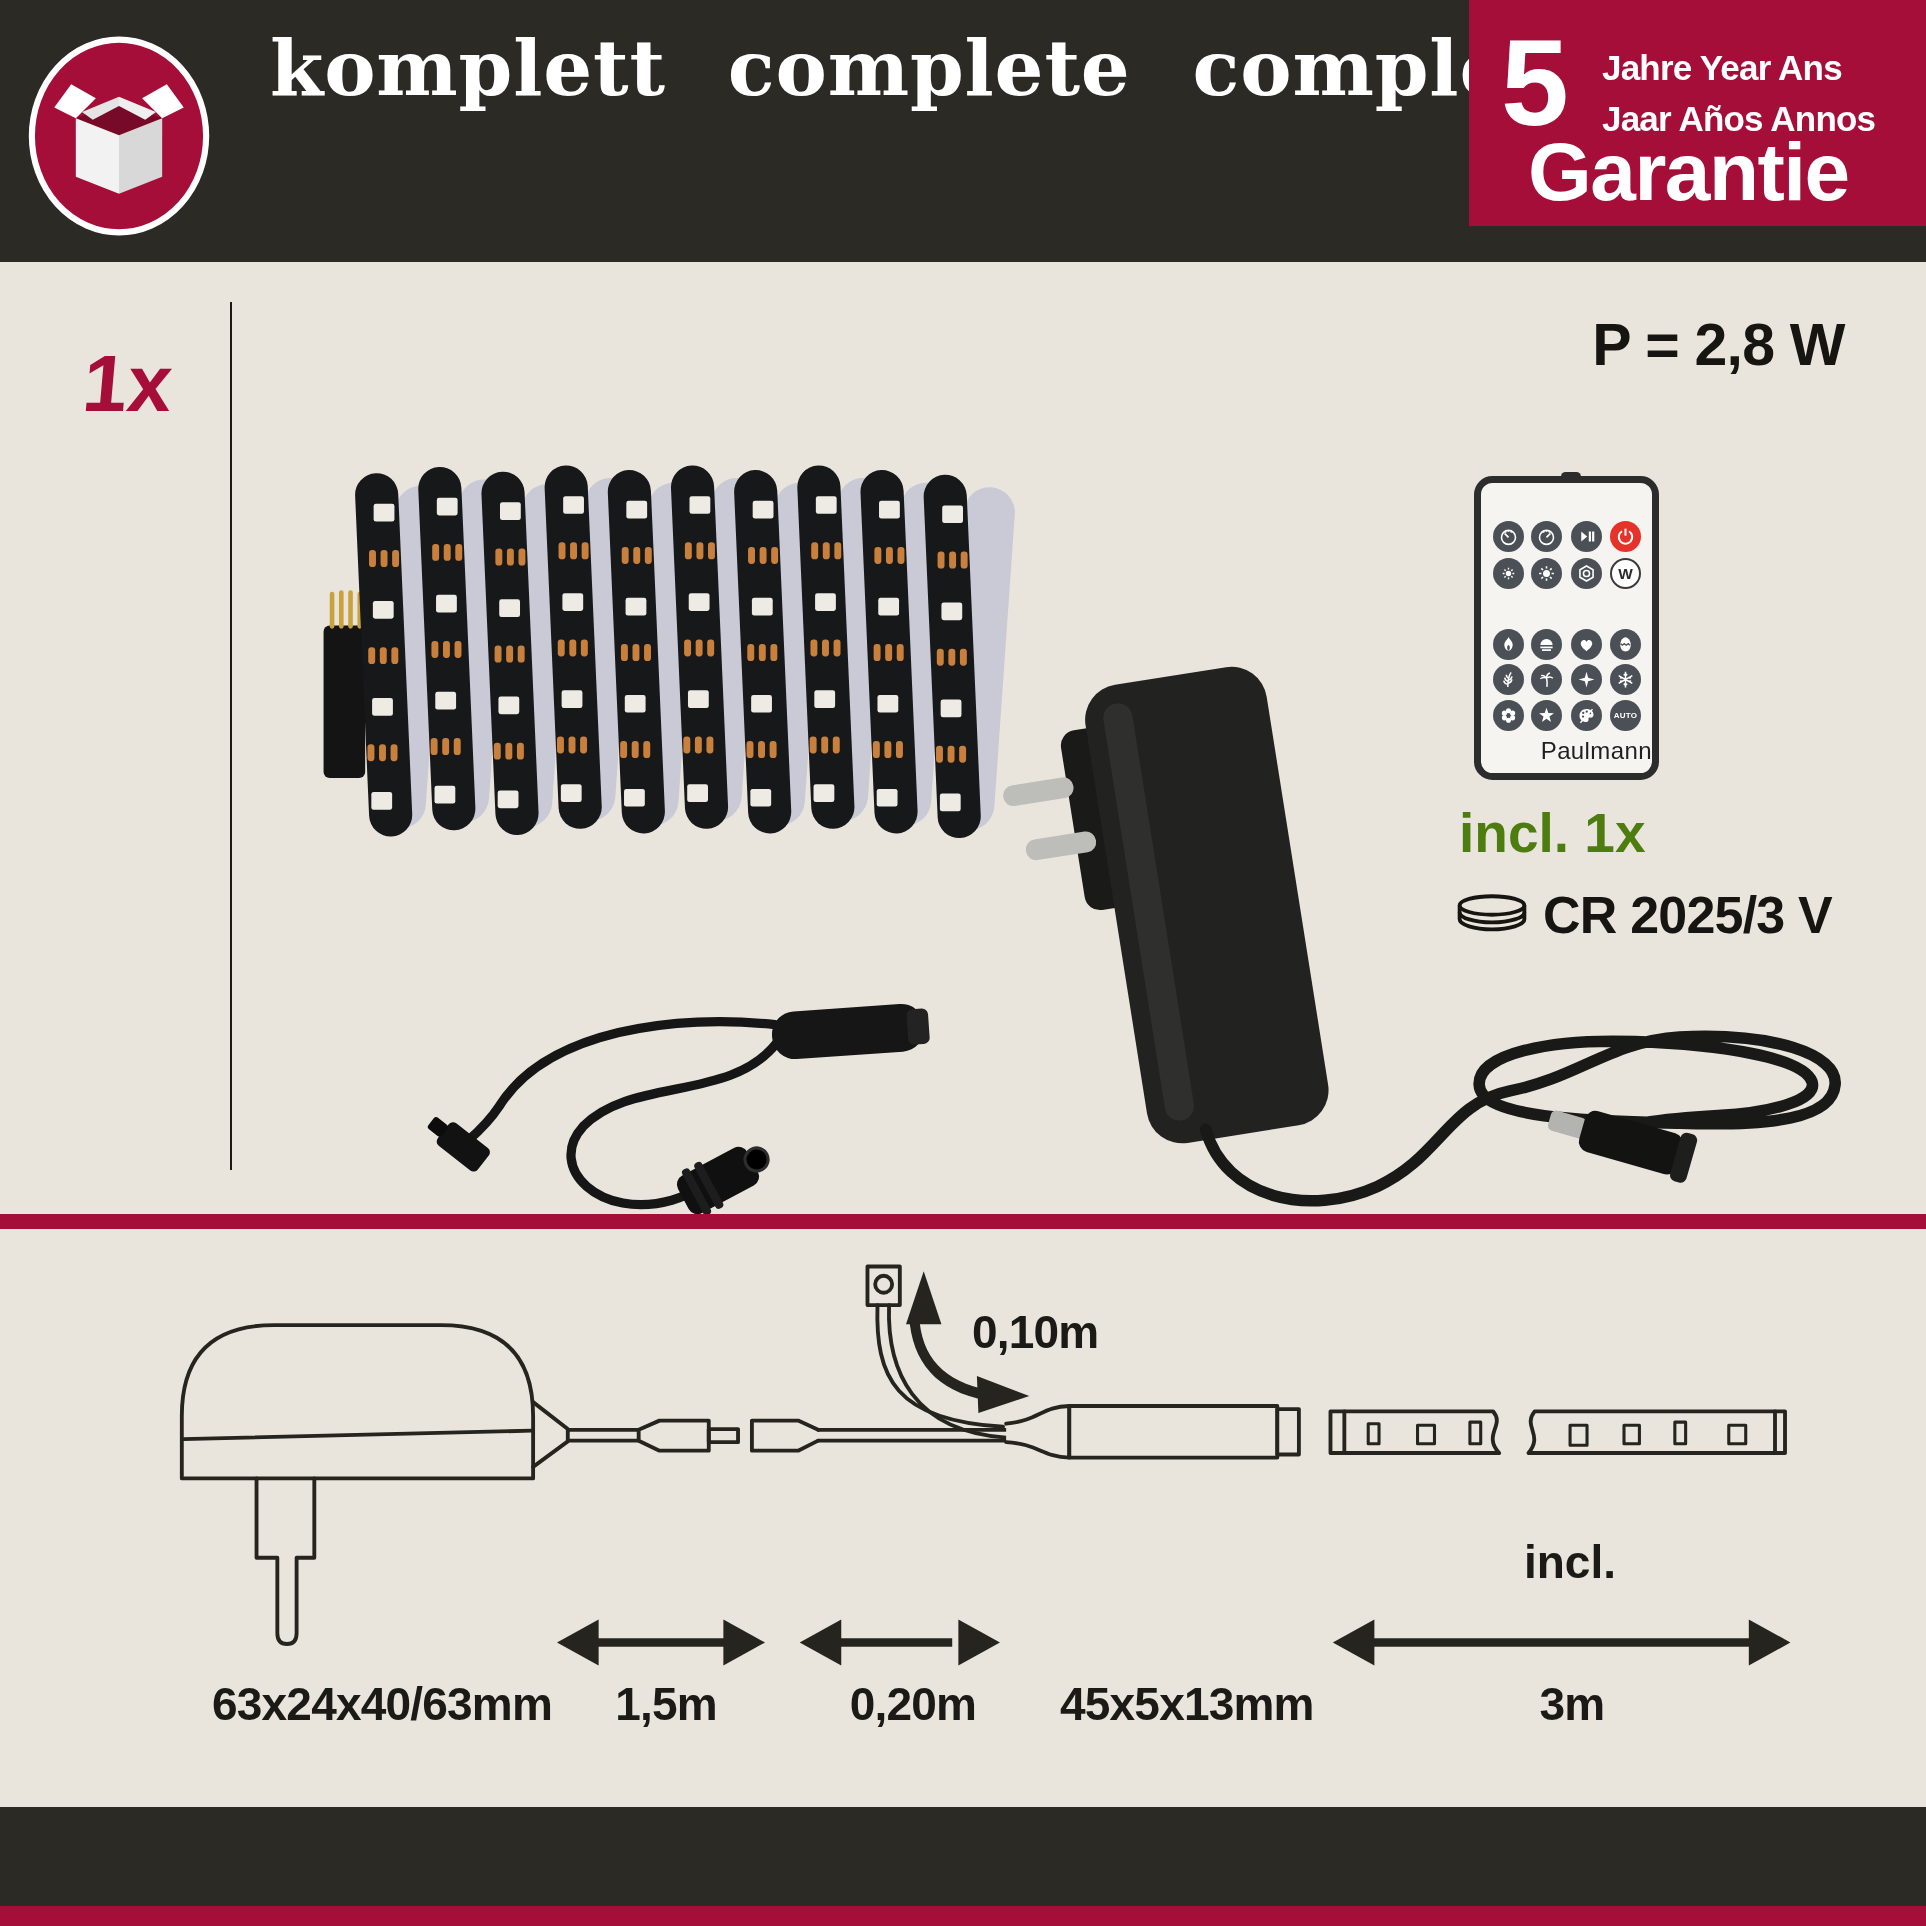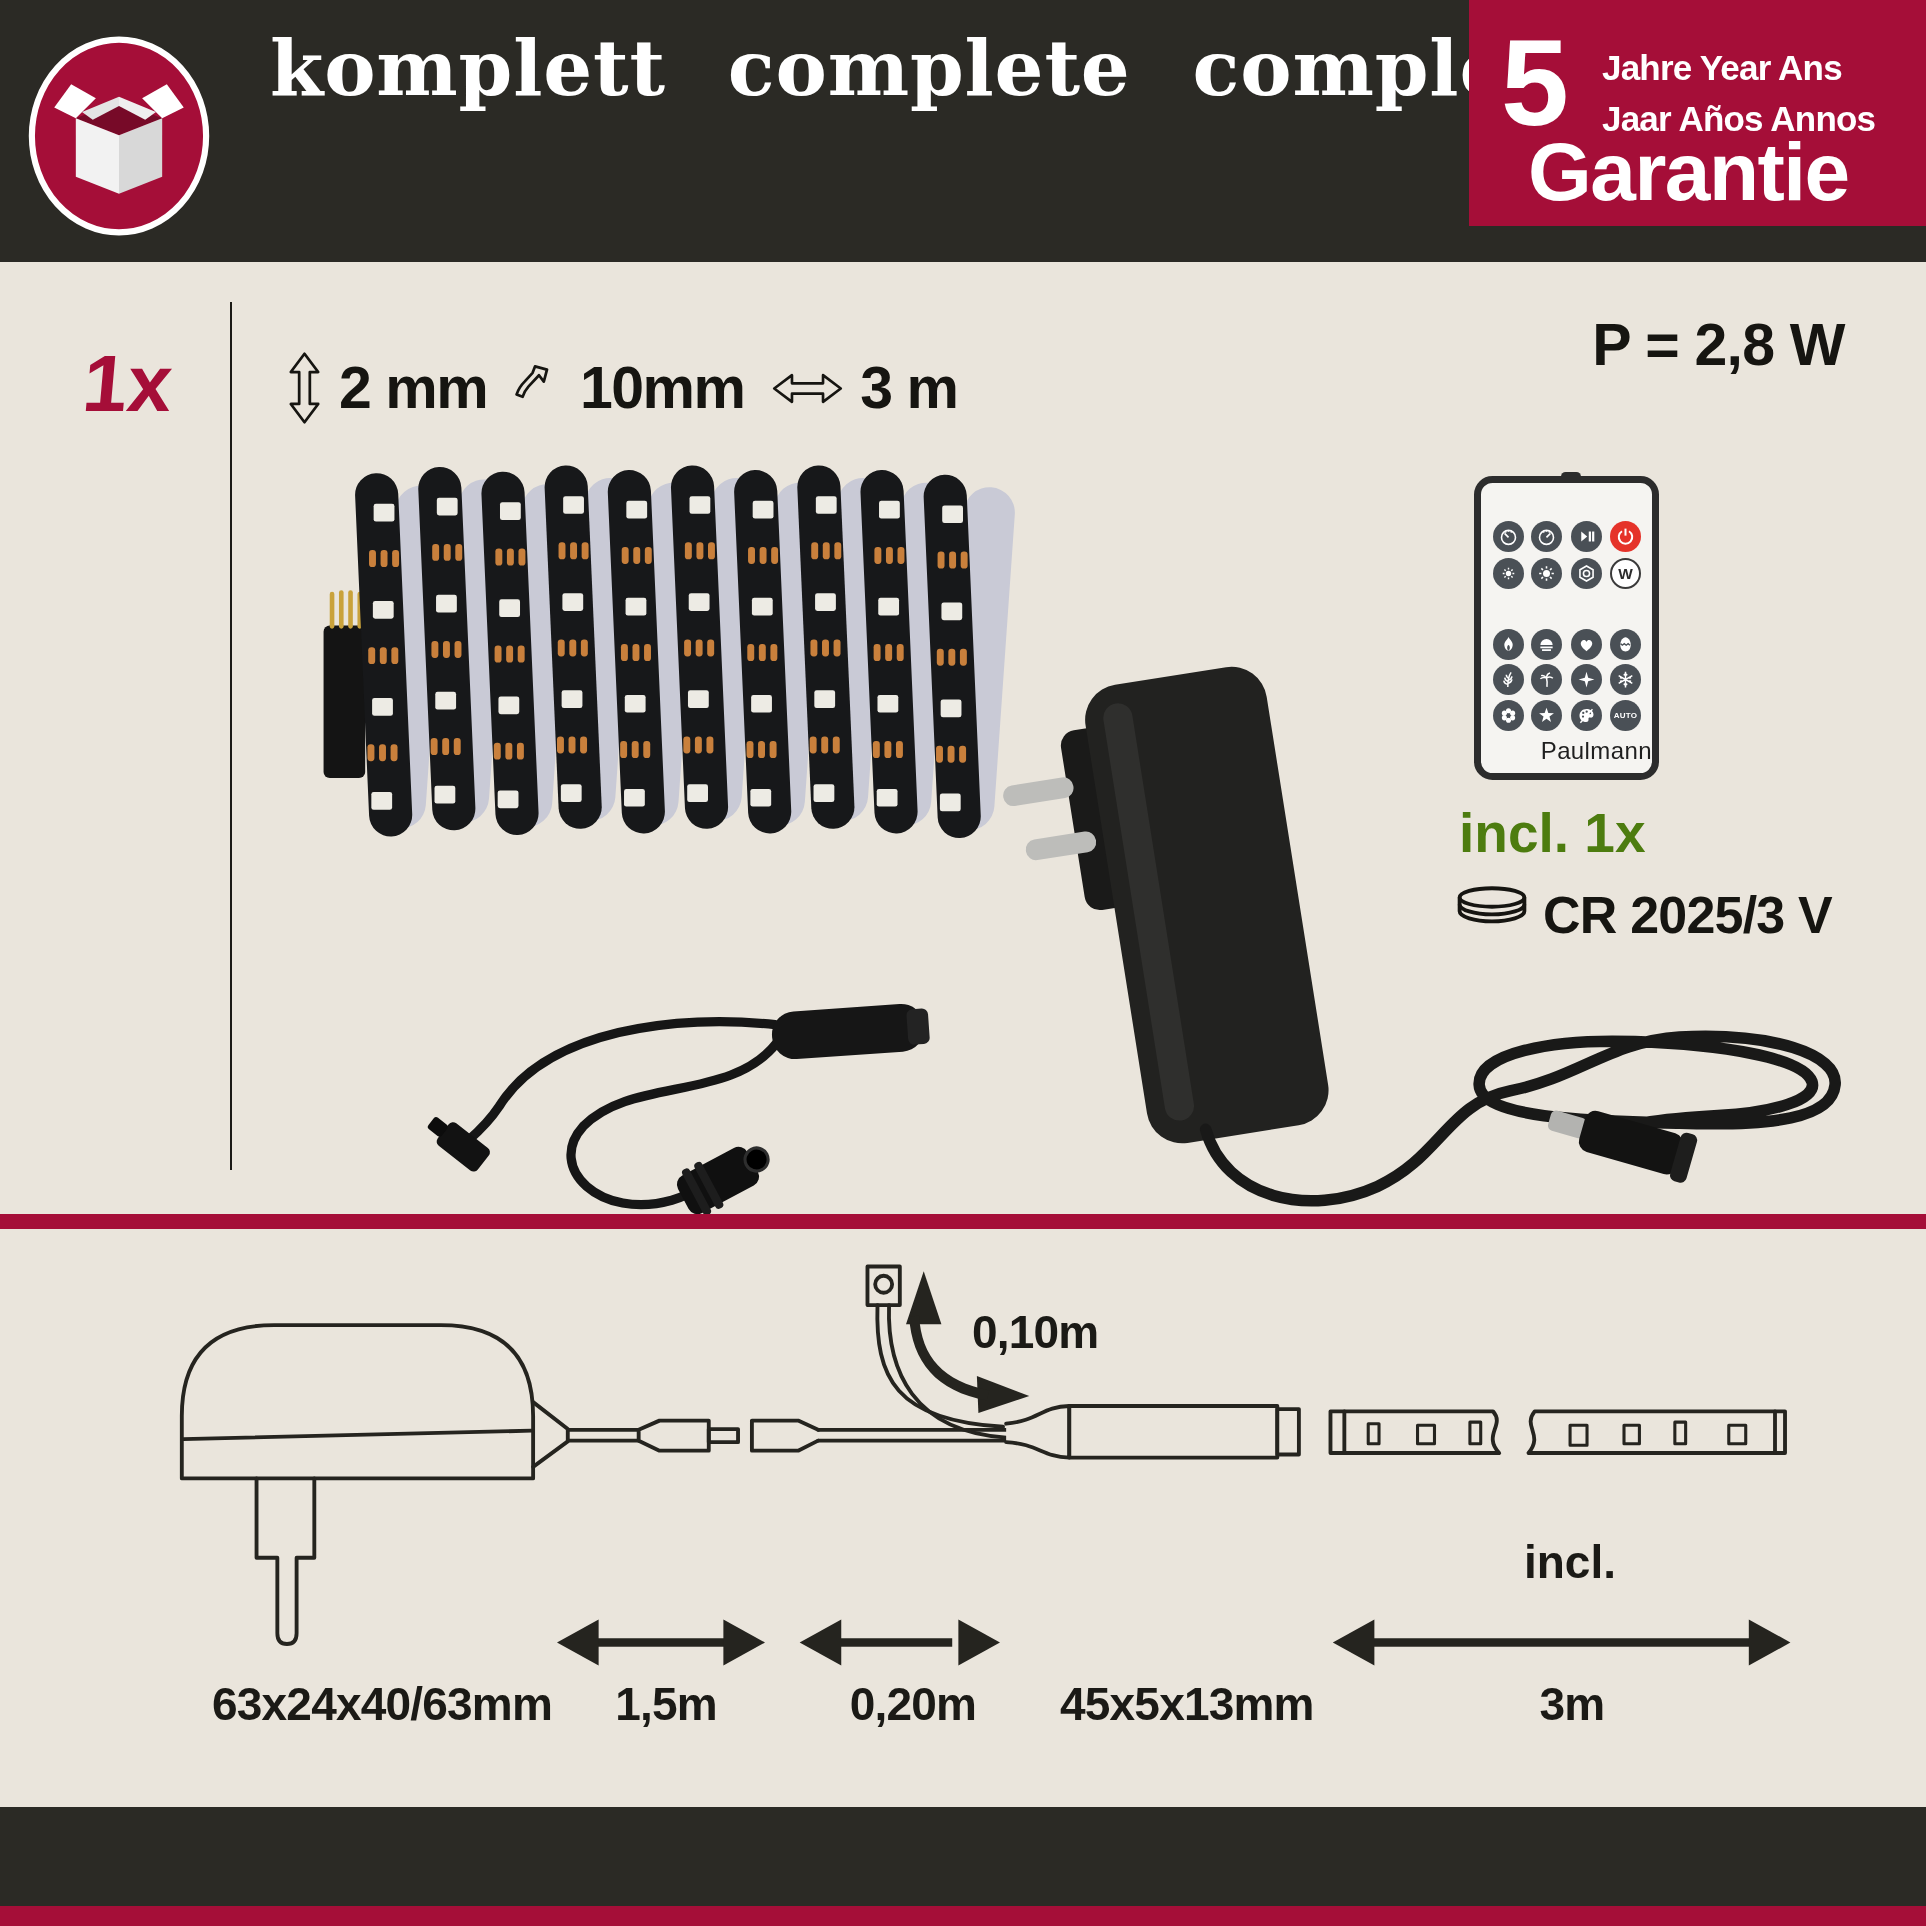--- a/index.html
+++ b/index.html
@@ -14,21 +14,21 @@
   #warranty .num{position:absolute;left:32px;top:21.6px;font-size:122px;font-weight:bold;line-height:1;letter-spacing:-3.1px;}
   #warranty .lines{position:absolute;left:133px;top:43px;font-size:35px;font-weight:bold;line-height:1.45;letter-spacing:-0.8px;}
   #warranty .big{position:absolute;left:59px;top:129px;font-size:82px;font-weight:bold;letter-spacing:-1.5px;line-height:1.05;}
   
   #qty{left:83px;top:338px;width:146px;font-size:80px;font-weight:bold;color:#A50E38;transform:skewX(-5deg);}
   #vdivider{left:230px;top:302px;width:2.3px;height:868px;background:#1B1A16;}
   #dimrow{left:287px;top:345px;height:86px;display:flex;align-items:center;gap:17px;
     font-size:59px;font-weight:bold;color:#161511;letter-spacing:-1.5px;white-space:nowrap;}
   #power{left:1572px;top:311px;width:293px;text-align:center;font-size:59px;font-weight:bold;color:#161511;letter-spacing:-0.8px;}
   #incl1x{left:1459px;top:801px;font-size:55px;font-weight:bold;color:#4d7c0f;}
-  #battrow{left:1455px;top:885px;display:flex;gap:14px;font-size:52px;font-weight:bold;color:#161511;letter-spacing:-0.8px;}
+  #battrow{left:1455px;top:885px;display:flex;align-items:center;gap:14px;font-size:52px;font-weight:bold;color:#161511;letter-spacing:-0.8px;}
   
   #remote{left:1474px;top:476px;width:185px;height:304px;background:#F5F4F1;border:7px solid #2C2C2C;
     border-radius:18.5px;box-sizing:border-box;}
   #remote .bump{position:absolute;left:80px;top:-10.8px;width:20px;height:7.7px;background:#2C2C2C;border-radius:4.6px 4.6px 0 0;}
   .rc-btn{position:absolute;width:31px;height:31px;border-radius:50%;background:#4A5056;
     display:flex;align-items:center;justify-content:center;}
   .rc-btn svg{width:21px;height:21px;}
   .rc-btn.red{background:#E5332A;}
   .rc-btn.white{background:#fff;border:2.3px solid #3A3A3A;box-sizing:border-box;color:#2c2c2c;font-size:15.4px;font-weight:bold;}
   .rc-btn.txt{color:#fff;font-size:8px;font-weight:bold;letter-spacing:0.2px;}
@@ -179,34 +179,20 @@
         <div>Jahre Year Ans</div>
         <div>Jaar Años Annos</div>
       </div>
       <div class="big">Garantie</div>
     </div>
   </div>
 
   <div id="qty" class="abs">1x</div>
   <div id="vdivider" class="abs"></div>
 
-  <div id="dimrow" class="abs">
-    <svg width="35" height="74" viewBox="0 0 46 96">
-      <path d="M23,3 L41,27 H30 V69 H41 L23,93 L5,69 H16 V27 H5 Z" fill="none" stroke="#161511" stroke-width="3.6" stroke-linejoin="round"></path>
-    </svg>
-    <span>2 mm</span>
-    <svg width="48" height="48" viewBox="0 0 60 60" style="margin-left:10.8px">
-      <path d="M25,3 L40,7 L36,22 L30,14 L17,28 C13.5,32 10.8,36.5 9.5,41 L2,38 C4,32 7.5,26.5 12,22 L22,11 Z" fill="none" stroke="#161511" stroke-width="3.4" stroke-linejoin="round"></path>
-    </svg>
-    <span>10mm</span>
-    <svg width="71" height="35" viewBox="0 0 96 46" style="margin-left:10.8px">
-      <path d="M3,23 L27,5 V16 H69 V5 L93,23 L69,41 V30 H27 V41 Z" fill="none" stroke="#161511" stroke-width="3.6" stroke-linejoin="round"></path>
-    </svg>
-    <span>3 m</span>
-  </div>
 
   <div id="power" class="abs">P = 2,8 W</div>
 
   <svg class="abs" style="left:0;top:0" width="1926" height="1926" viewBox="0 0 2500 2500">
     <defs>
       <g id="coilloop">
         <rect x="30" y="16" width="66" height="446" rx="33" fill="#C9CAD6" transform="rotate(4 63 240)"></rect>
         <rect x="0" y="0" width="56" height="472" rx="28" fill="#17181A" transform="rotate(-2.5 28 236)"></rect>
         <g fill="#EDEBE4">
           <rect x="15" y="40" width="27" height="23" rx="3"></rect>

